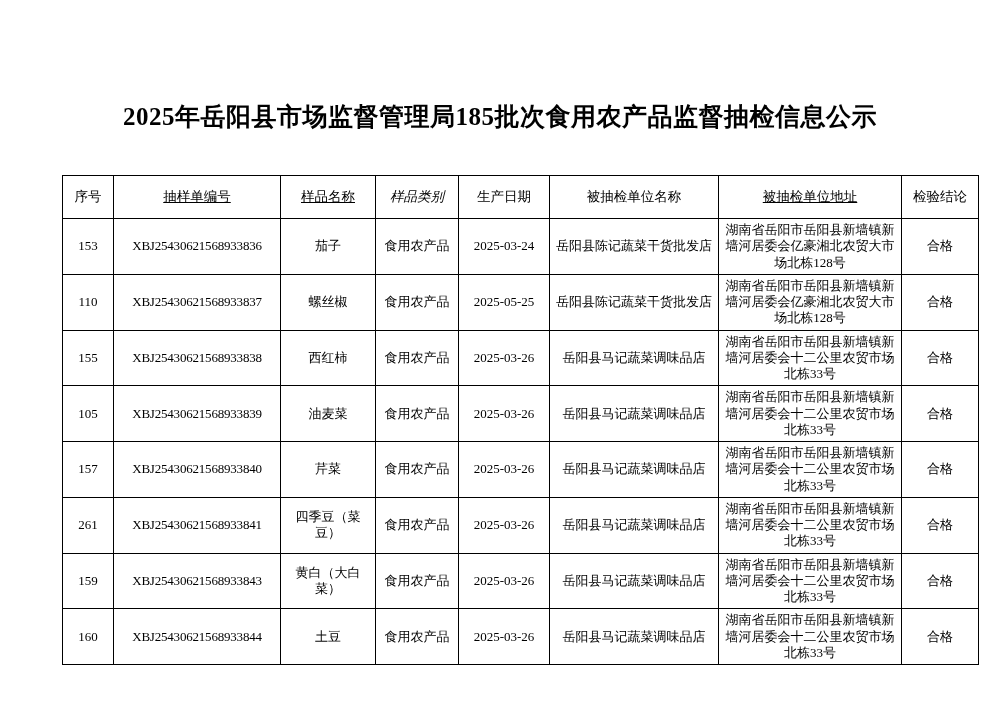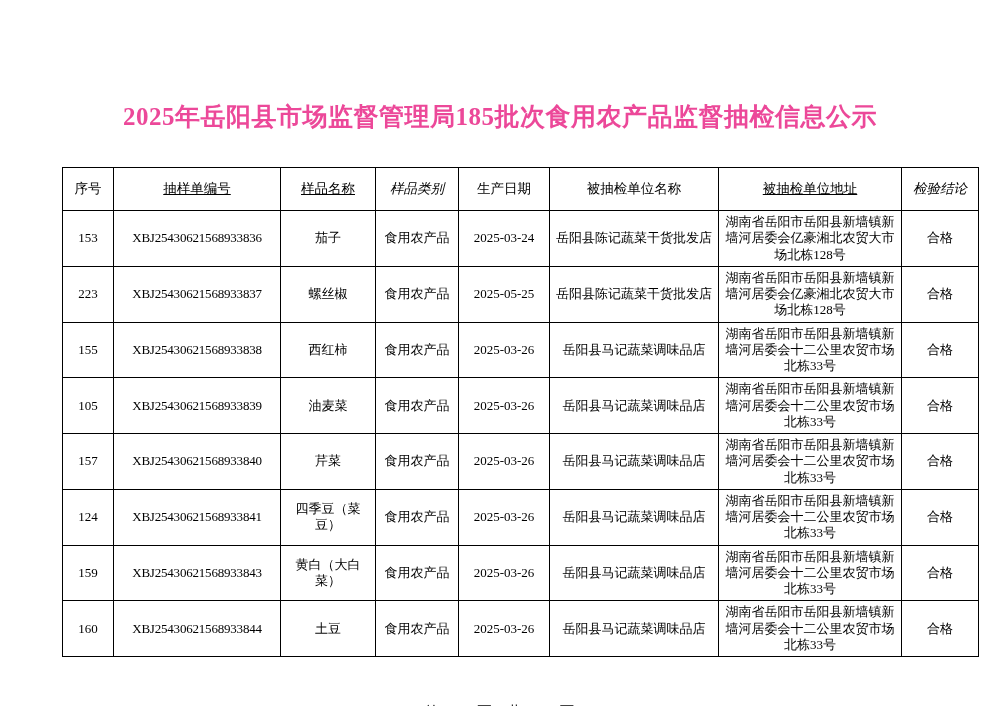--- a/index.html
+++ b/index.html
@@ -22,27 +22,27 @@
     padding: 0 62px;
   }
   .doc-title {
     text-align: center;
     font-size: 25px;
     font-weight: bold;
     letter-spacing: 0.5px;
     margin: 0;
     padding-top: 100px;
     padding-bottom: 30px;
-    color: #ec4899;
+    color: #000000;
     white-space: nowrap;
   }
   table.data-table {
     border-collapse: collapse;
     width: 876px;
-    margin: 4px auto;
+    margin: 12px auto;
     table-layout: fixed;
     padding-left: 22px;
   }
   table.data-table th,
   table.data-table td {
     border: 1px solid #000000;
     text-align: center;
     vertical-align: middle;
     padding: 3px 2px;
     line-height: 1.25;
@@ -65,21 +65,21 @@
   td.c-addr  { width: 178px; font-size: 12.5px; line-height: 1.3; }
   td.c-res   { width: 72px; }
 
   th.c-index { width: 46px; }
   th.c-code  { width: 162px; text-decoration: underline; }
   th.c-name  { width: 90px; text-decoration: underline; }
   th.c-cat   { width: 78px; font-style: italic; }
   th.c-date  { width: 86px; }
   th.c-unit  { width: 164px; }
   th.c-addr  { width: 178px; text-decoration: underline; }
-  th.c-res   { width: 72px; font-style: italic; }
+  th.c-res   { width: 72px; }
 
   .page-footer {
     text-align: center;
     font-size: 14px;
     font-family: "Liberation Mono", "DejaVu Sans Mono", monospace;
     margin-top: 46px;
     letter-spacing: 1px;
     color: #000;
   }
 </style>
@@ -108,21 +108,21 @@
         <td class="c-index">153</td>
         <td class="c-code">XBJ25430621568933836</td>
         <td class="c-name">茄子</td>
         <td class="c-cat">食用农产品</td>
         <td class="c-date">2025-03-24</td>
         <td class="c-unit">岳阳县陈记蔬菜干货批发店</td>
         <td class="c-addr">湖南省岳阳市岳阳县新墙镇新墙河居委会亿豪湘北农贸大市场北栋128号</td>
         <td class="c-res">合格</td>
       </tr>
       <tr>
-        <td class="c-index">223</td>
+        <td class="c-index">110</td>
         <td class="c-code">XBJ25430621568933837</td>
         <td class="c-name">螺丝椒</td>
         <td class="c-cat">食用农产品</td>
         <td class="c-date">2025-05-25</td>
         <td class="c-unit">岳阳县陈记蔬菜干货批发店</td>
         <td class="c-addr">湖南省岳阳市岳阳县新墙镇新墙河居委会亿豪湘北农贸大市场北栋128号</td>
         <td class="c-res">合格</td>
       </tr>
       <tr>
         <td class="c-index">155</td>
@@ -148,21 +148,21 @@
         <td class="c-index">157</td>
         <td class="c-code">XBJ25430621568933840</td>
         <td class="c-name">芹菜</td>
         <td class="c-cat">食用农产品</td>
         <td class="c-date">2025-03-26</td>
         <td class="c-unit">岳阳县马记蔬菜调味品店</td>
         <td class="c-addr">湖南省岳阳市岳阳县新墙镇新墙河居委会十二公里农贸市场北栋33号</td>
         <td class="c-res">合格</td>
       </tr>
       <tr>
-        <td class="c-index">124</td>
+        <td class="c-index">261</td>
         <td class="c-code">XBJ25430621568933841</td>
         <td class="c-name">四季豆（菜豆）</td>
         <td class="c-cat">食用农产品</td>
         <td class="c-date">2025-03-26</td>
         <td class="c-unit">岳阳县马记蔬菜调味品店</td>
         <td class="c-addr">湖南省岳阳市岳阳县新墙镇新墙河居委会十二公里农贸市场北栋33号</td>
         <td class="c-res">合格</td>
       </tr>
       <tr>
         <td class="c-index">159</td>

